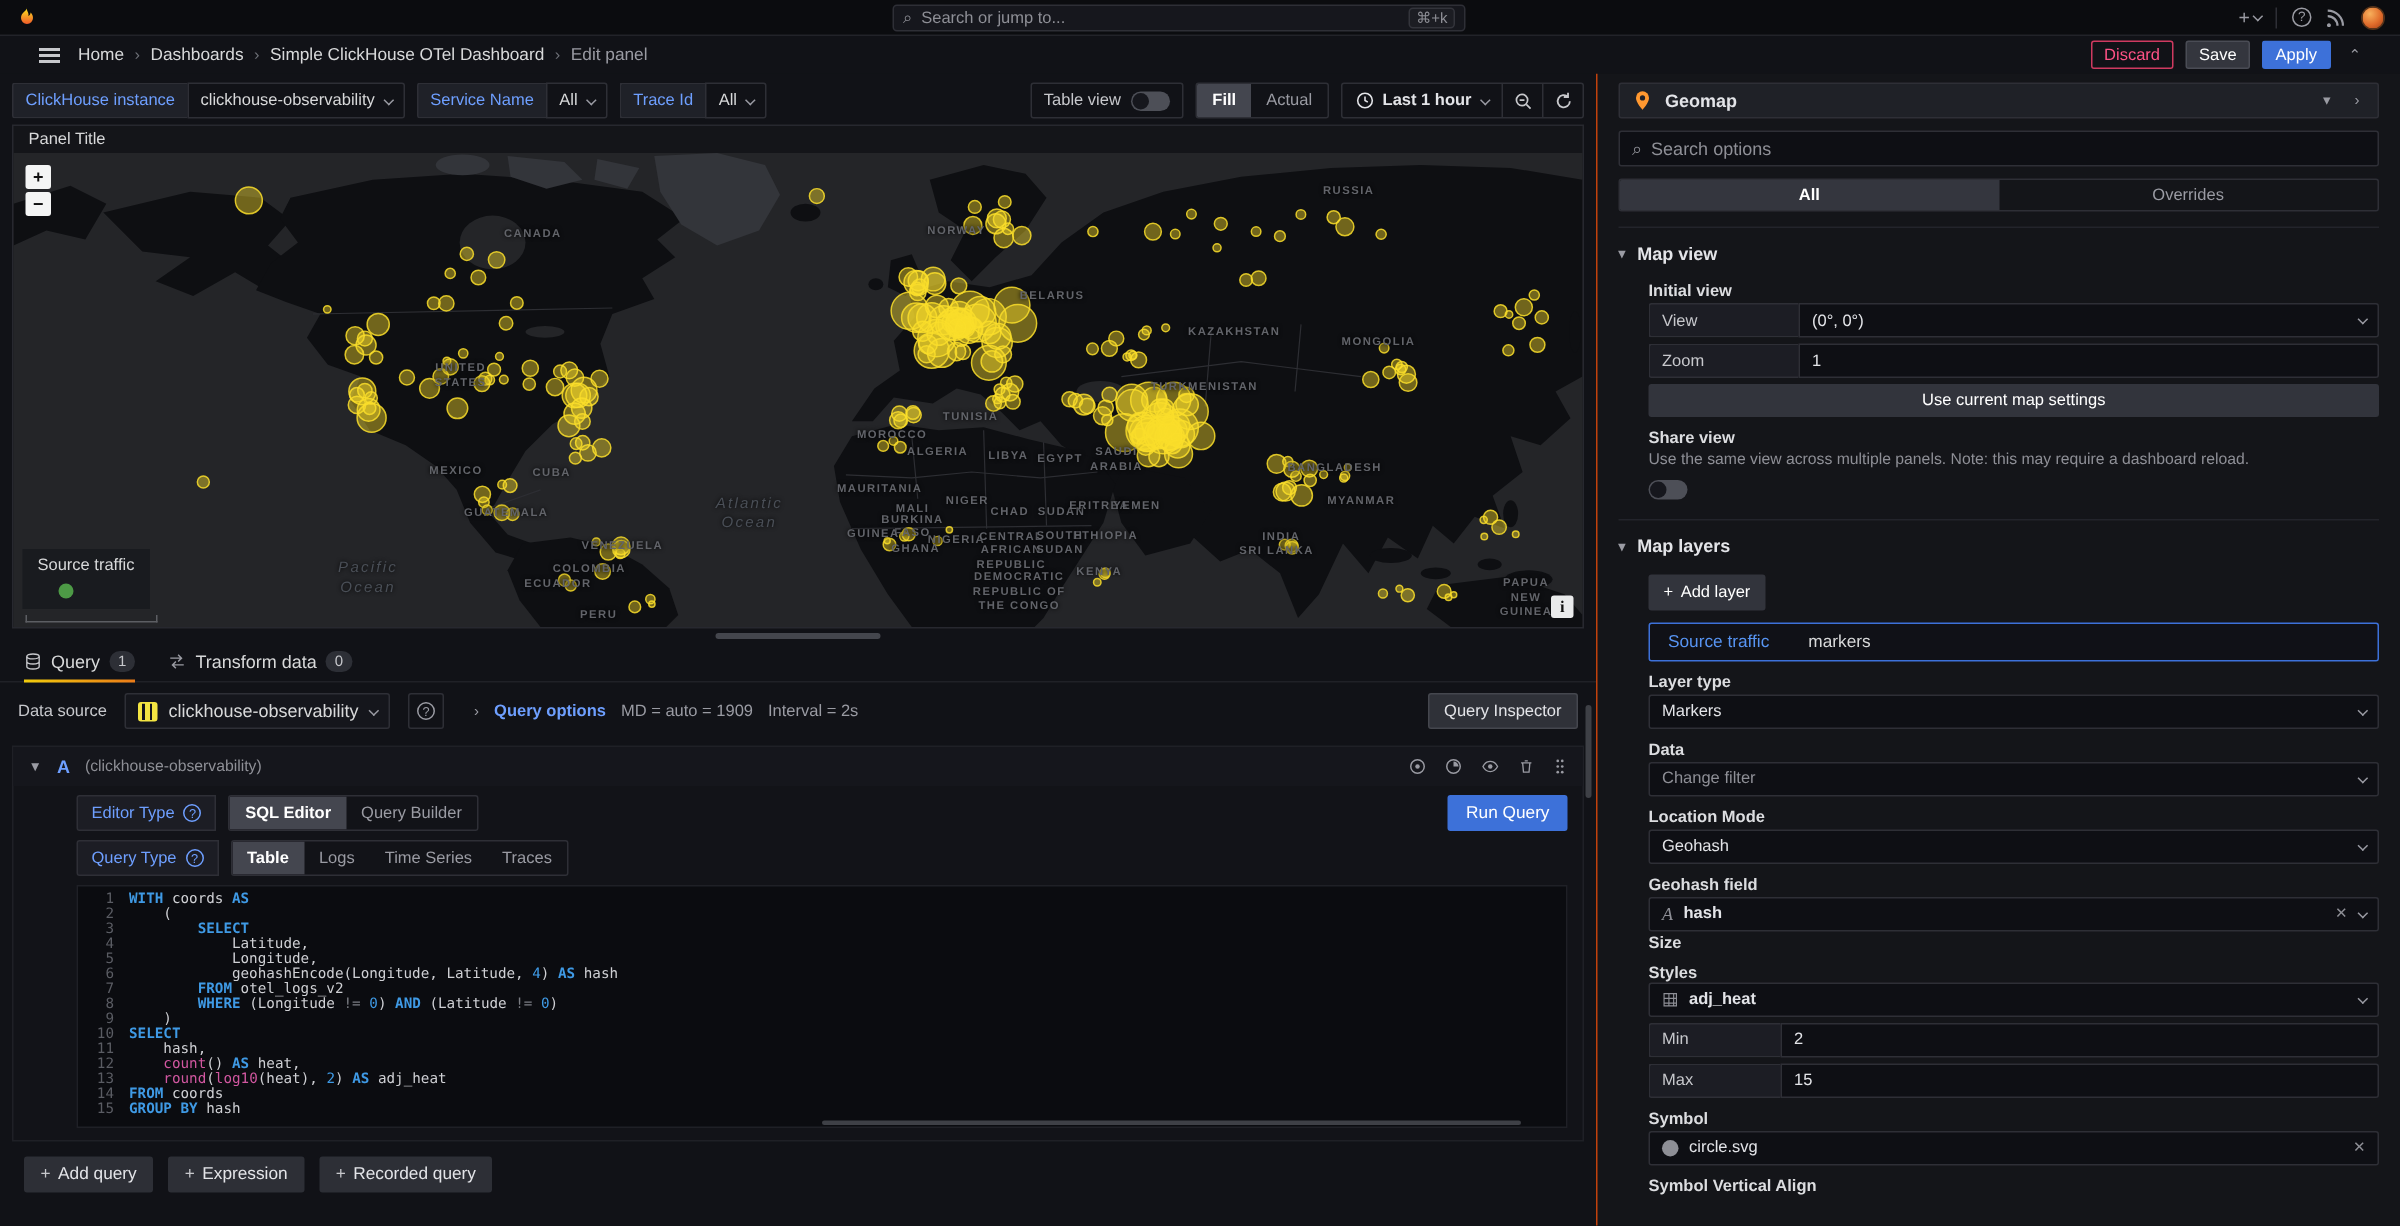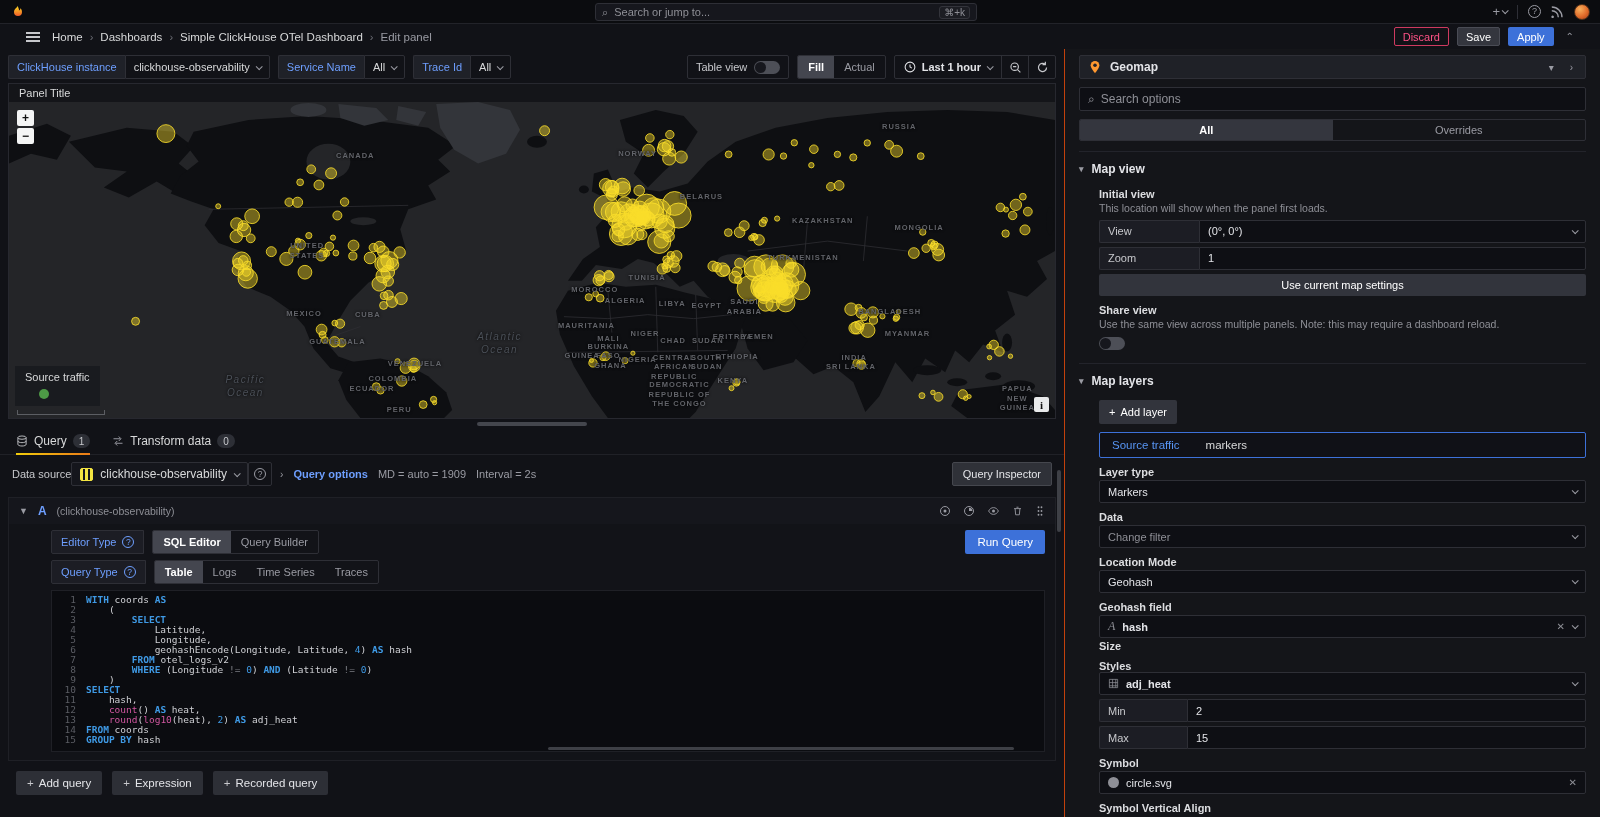--- a/index.html
+++ b/index.html
@@ -87,21 +87,21 @@
 
   
   .tabs-row { display:flex; align-items:flex-end; gap:22px; padding:0 16px; height:26px; border-bottom:1px solid #202127; }
   .tab { display:flex; align-items:center; gap:6px; font-size:12px; color:#d8d9da; padding-bottom:6px; position:relative; cursor:pointer; }
   .tab .badge { background:#2d2f36; border-radius:9px; padding:0 6px; height:14px; display:flex; align-items:center; font-size:10px; color:#c7c8cc; }
   .tab.active::after { content:""; position:absolute; left:0; right:0; bottom:-1px; height:2px;
     background:linear-gradient(90deg,#f2cc0c,#eb7b18); }
   .tab-icon { color:#9a9ba3; }
 
   
-  .ds-row { display:flex; align-items:center; padding:7px 12px 5px 12px; gap:0; }
+  .ds-row { display:flex; align-items:center; padding:7px 12px 5px 12px; gap:12px; }
   .ds-label { font-size:11px; color:#c7c8cc; font-weight:500; }
   .ds-select { display:flex; align-items:center; gap:7px; background:#15161c; border:1px solid #2e2f36; border-radius:2px;
     height:24px; padding:0 8px; min-width:170px; cursor:pointer; }
   .ch-icon { width:13px; height:13px; border-radius:2px;
     background:repeating-linear-gradient(90deg,#f4e542 0 2px,#15161c 2px 3.5px, #f4e542 3.5px 5px); border:1px solid #f4e542; background-color:#f4e542; }
   .ds-help { width:24px; height:24px; border:1px solid #2e2f36; border-radius:2px; display:flex; align-items:center; justify-content:center; color:#9a9ba3; font-size:11px; cursor:pointer; }
   .qopts { display:flex; align-items:center; gap:10px; margin-left:8px; font-size:11px; }
   .qopts .arrow { color:#9a9ba3; font-size:10px; }
   .qopts .link { color:#6e9fff; font-weight:600; cursor:pointer; }
   .qopts .meta { color:#9a9ba3; }
@@ -895,21 +895,20 @@
       <span class="op-tab op-tab">Overrides</span>
     </div>
 
   <div class="section">
     <div class="section-h">
       <span class="schev">▾</span>
       <span>Map view</span>
     </div>
     <div class="sec-inner">
       <div class="f-label">Initial view</div>
-      <div class="f-desc">This location will show when the panel first loads.</div>
       <div class="input-row">
         <span class="cell-lbl">View</span>
         <span class="cell-val">
           <span style="flex:1;">(0°, 0°)</span>
           <span class="chev"></span>
         </span>
       </div>
       <div class="input-row">
         <span class="cell-lbl">Zoom</span>
         <span class="cell-val">

